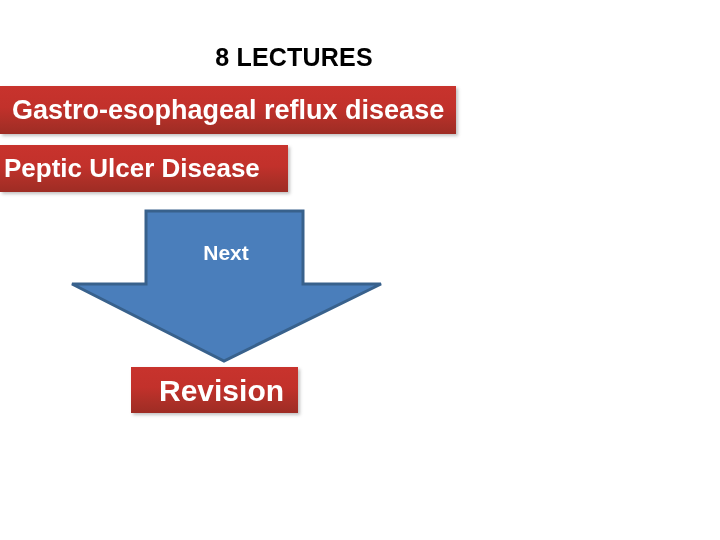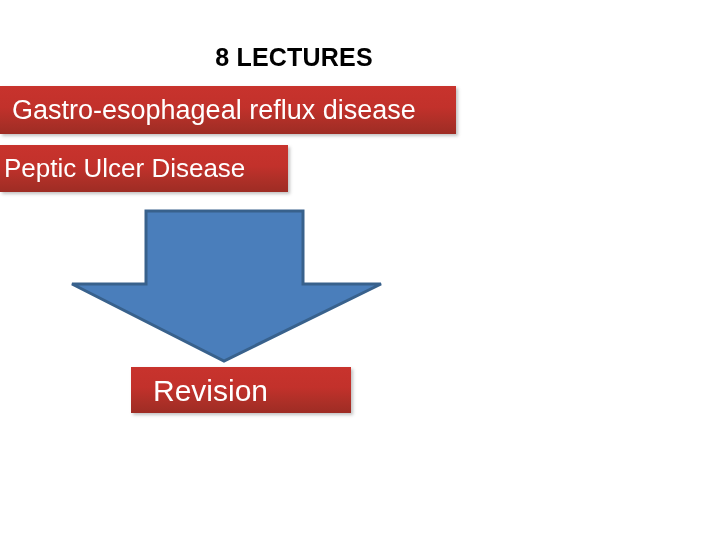--- a/index.html
+++ b/index.html
@@ -43,20 +43,21 @@
     color: #ffffff;
     display: flex;
     align-items: center;
     box-shadow: 2px 2px 3px rgba(120, 120, 120, 0.45);
     white-space: nowrap;
     overflow: hidden;
   }
   .red-box .box-label {
     display: block;
     width: 100%;
+    font-weight: bold;
   }
 
   #box-gerd {
     left: 0px;
     top: 86px;
     width: 456px;
     height: 48px;
     padding-left: 12px;
     font-size: 27px;
     line-height: 30px;
@@ -66,23 +67,23 @@
     top: 145px;
     width: 288px;
     height: 47px;
     padding-left: 4px;
     font-size: 26px;
     line-height: 29px;
   }
   #box-revision {
     left: 131px;
     top: 367px;
-    width: 220px;
+    width: 167px;
     height: 46px;
-    padding-left: 22px;
+    padding-left: 28px;
     font-size: 30px;
     line-height: 33px;
   }
 
   
   .arrow-wrap {
     position: absolute;
     left: 66px;
     top: 205px;
     width: 322px;
@@ -123,20 +124,21 @@
 
   <div class="red-box" id="box-pud">
     <span class="box-label">Peptic Ulcer Disease</span>
   </div>
 
   <div class="arrow-wrap">
     <svg width="322" height="162" viewBox="0 0 322 162">
       <polygon points="80,6 237,6 237,79 315,79 158,156 6,79 80,79" fill="#4A7EBB" stroke="#38618C" stroke-width="3" stroke-linejoin="miter"></polygon>
     </svg>
     <div class="arrow-text">
+      <span class="line">Next</span>
     </div>
   </div>
 
   <div class="red-box" id="box-revision">
     <span class="box-label">Revision</span>
   </div>
 
 </div>
 
 </body></html>

